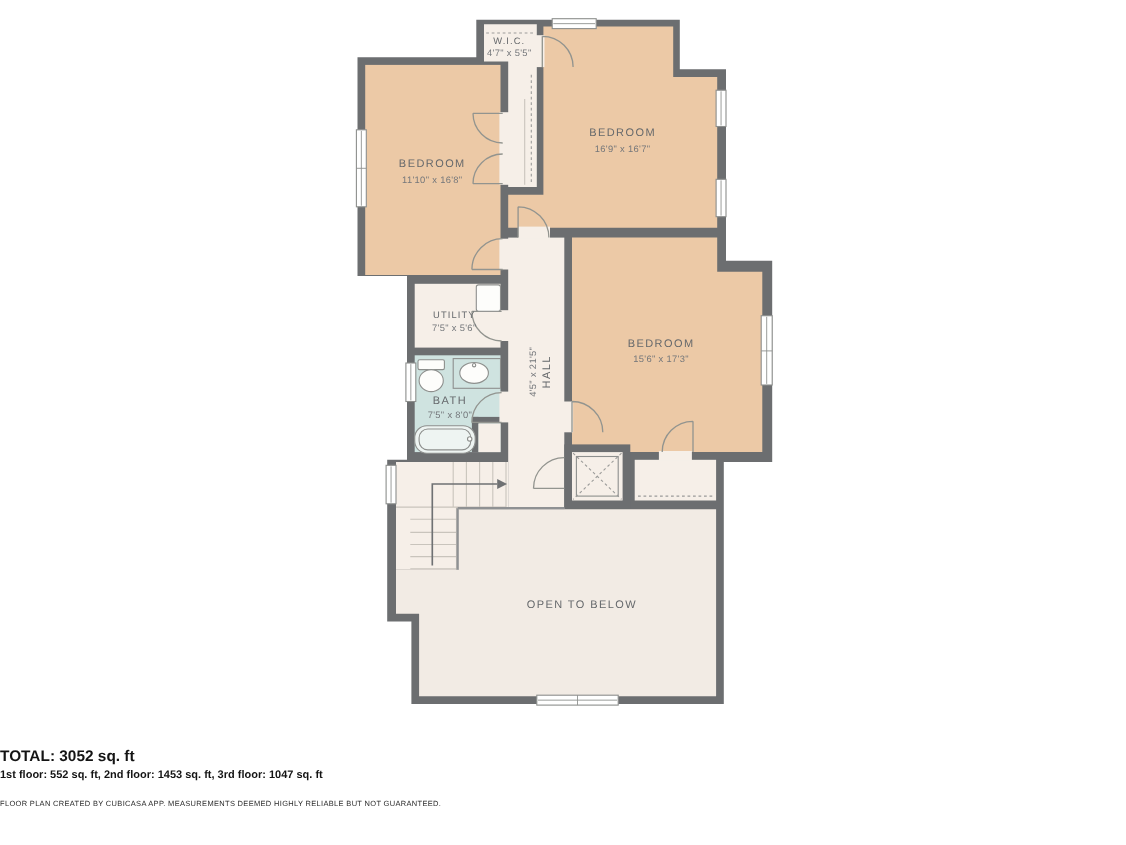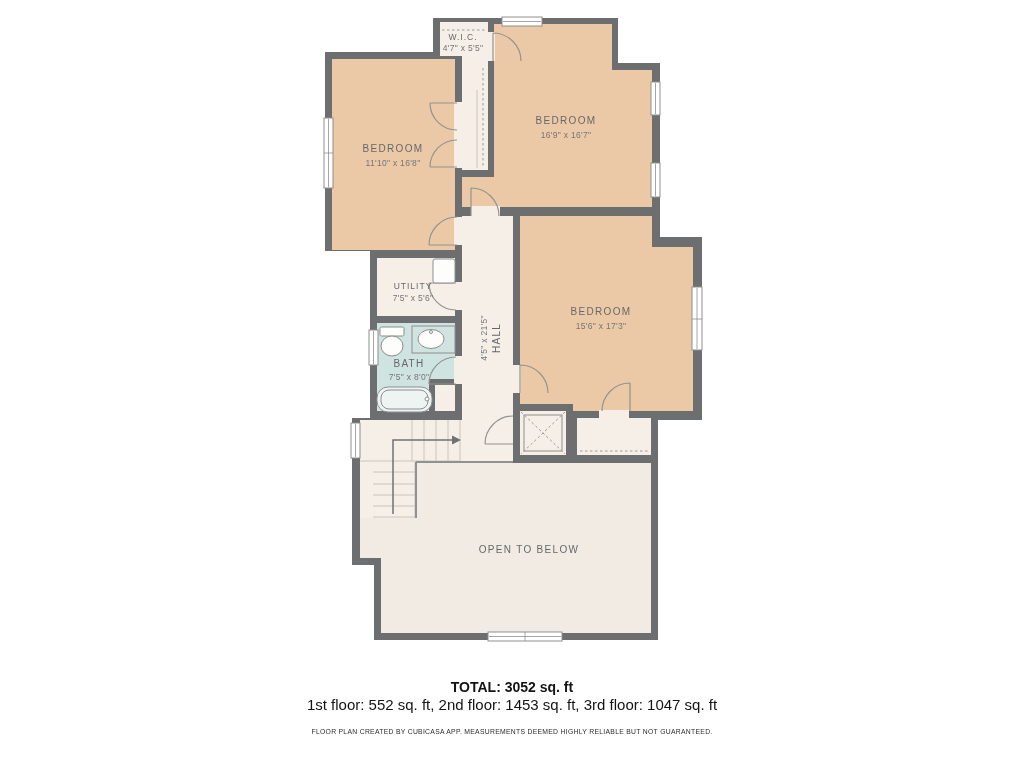--- a/index.html
+++ b/index.html
@@ -18,23 +18,23 @@
   .track{stroke:#c9c4bc;stroke-width:1;fill:none;}
   .thinpart{stroke:#8f9193;stroke-width:2;fill:none;}
   .arrow{stroke:#6f7173;stroke-width:1.5;fill:none;}
   .rname{font-family:"Liberation Sans",sans-serif;font-size:10px;letter-spacing:1.3px;
          fill:#65686b;text-anchor:middle;}
   .rname-sm{font-family:"Liberation Sans",sans-serif;font-size:8.5px;letter-spacing:1px;
          fill:#65686b;text-anchor:middle;}
   .rdim{font-family:"Liberation Sans",sans-serif;font-size:8.5px;letter-spacing:0.3px;
          fill:#73767a;text-anchor:middle;}
   
-  #summary{position:absolute;left:0;top:679px;width:1024px;text-align:center;color:#141414;}
+  #summary{position:absolute;left:0;top:679px;width:1024px;color:#141414;}
   #summary .total{font-size:14px;font-weight:bold;line-height:17px;}
-  #summary .line{font-size:15px;line-height:17px;}
+  #summary .line{font-size:10px;line-height:17px;font-weight:bold;}
   #summary .disclaimer{font-size:6.8px;letter-spacing:0.3px;color:#2b2b2b;margin-top:15px;}
 </style>
 </head>
 <body>
 
 <div id="stage">
   <svg width="1024" height="768" viewBox="0 0 1024 768">
 
     <g>
       <polygon points="352,565 352,418 370,418 370,251 325,251 325,52 433,52 433,18 618,18 618,63 660,63 660,237 702,237 702,420 658,420 658,640 374,640 374,565" fill="#6c6e70"></polygon>

